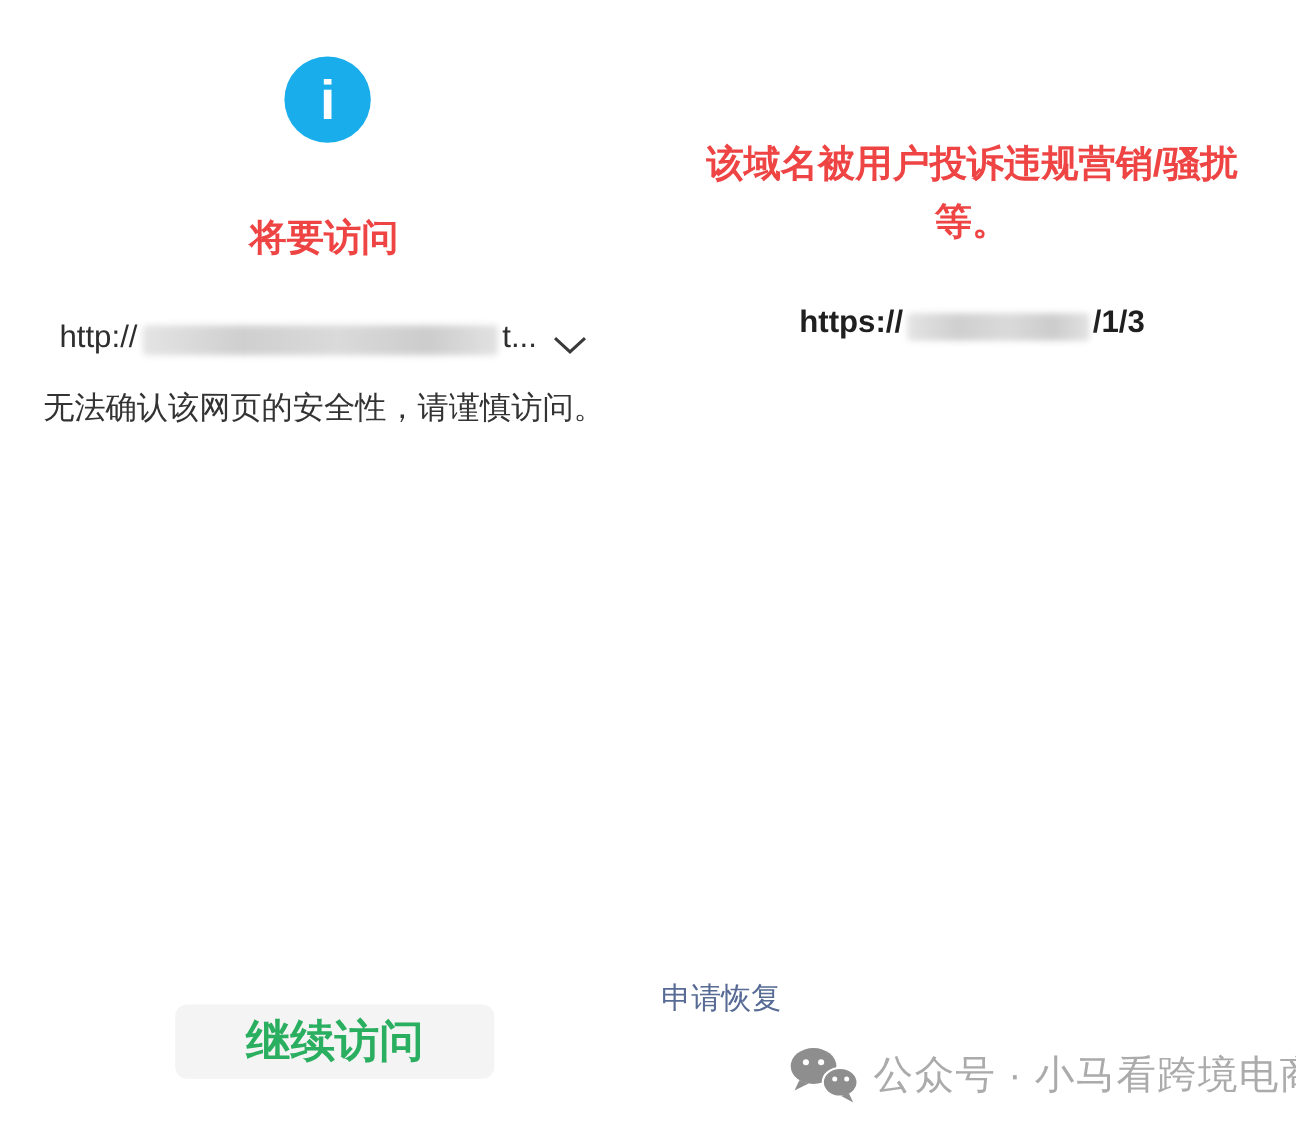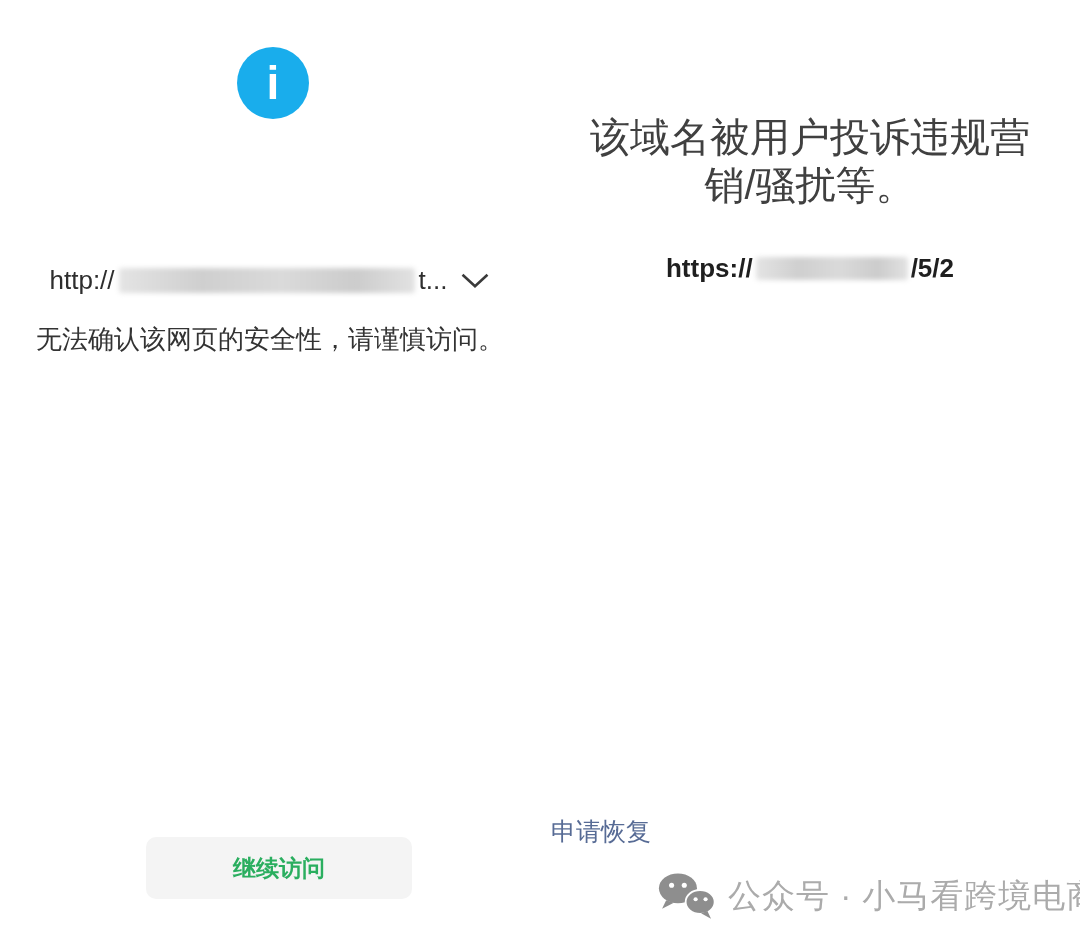--- a/index.html
+++ b/index.html
@@ -41,37 +41,37 @@
     display: flex;
     align-items: center;
     justify-content: center;
     font-size: 46px;
     font-weight: 700;
     line-height: 1;
     user-select: none;
   }
   .panel-title {
     margin: 0;
-    color: #404040;
-    font-size: 40px;
-    font-weight: 400;
+    color: #ef4444;
+    font-size: 31px;
+    font-weight: 700;
   }
   .left-title {
     position: absolute;
     top: 177px;
     left: 0;
     width: 100%;
     text-align: center;
   }
   .url-row {
     position: absolute;
     left: 0;
     width: 100%;
     display: flex;
-    align-items: center;
+    align-items: flex-end;
     justify-content: center;
   }
   .url-row-left {
     top: 265px;
     font-size: 26px;
     color: #2e2e2e;
     gap: 4px;
   }
   .blur-bar {
     display: inline-block;
@@ -106,21 +106,21 @@
     top: 837px;
     left: 50%;
     transform: translateX(-50%);
     margin-left: 9px;
     width: 266px;
     height: 62px;
     border: none;
     border-radius: 10px;
     background: var(--button-bg, #F4F4F4);
     color: var(--continue-green, #2AAE5F);
-    font-size: 23px;
+    font-size: 37px;
     font-weight: 700;
     font-family: Liberation Mono, monospace;
     cursor: pointer;
   }
 
   
   .right-title {
     position: absolute;
     top: 113px;
     left: 50%;
@@ -172,20 +172,21 @@
 </head>
 <body>
 
 <div class="canvas">
 
   <section class="panel panel-left">
     <div class="info-icon">
       <span>i</span>
     </div>
 
+    <h1 class="panel-title left-title">将要访问</h1>
 
     <div class="url-row url-row-left">
       <span class="url-text">http://</span>
       <span class="blur-bar blur-left"></span>
       <span class="url-text">t...</span>
       <svg class="chevron" viewBox="0 0 26 15" aria-hidden="true">
         <polyline points="2,2.5 13,12.5 24,2.5"></polyline>
       </svg>
     </div>
 
@@ -193,21 +194,21 @@
 
     <button class="continue-btn">继续访问</button>
   </section>
 
   <section class="panel panel-right">
     <h1 class="panel-title right-title">该域名被用户投诉违规营销/骚扰等。</h1>
 
     <div class="url-row url-row-right">
       <span class="url-text">https://</span>
       <span class="blur-bar blur-right"></span>
-      <span class="url-text">/5/2</span>
+      <span class="url-text">/1/3</span>
     </div>
 
     <a class="appeal-link">申请恢复</a>
   </section>
 
   <div class="watermark">
     <svg class="wechat-logo" viewBox="0 0 64 54" aria-hidden="true">
       <g fill="#8E8E8E">
         <ellipse cx="22" cy="18" rx="21" ry="16.5"></ellipse>
         <path d="M9 31 L4.5 40.5 L17.5 34 Z"></path>

